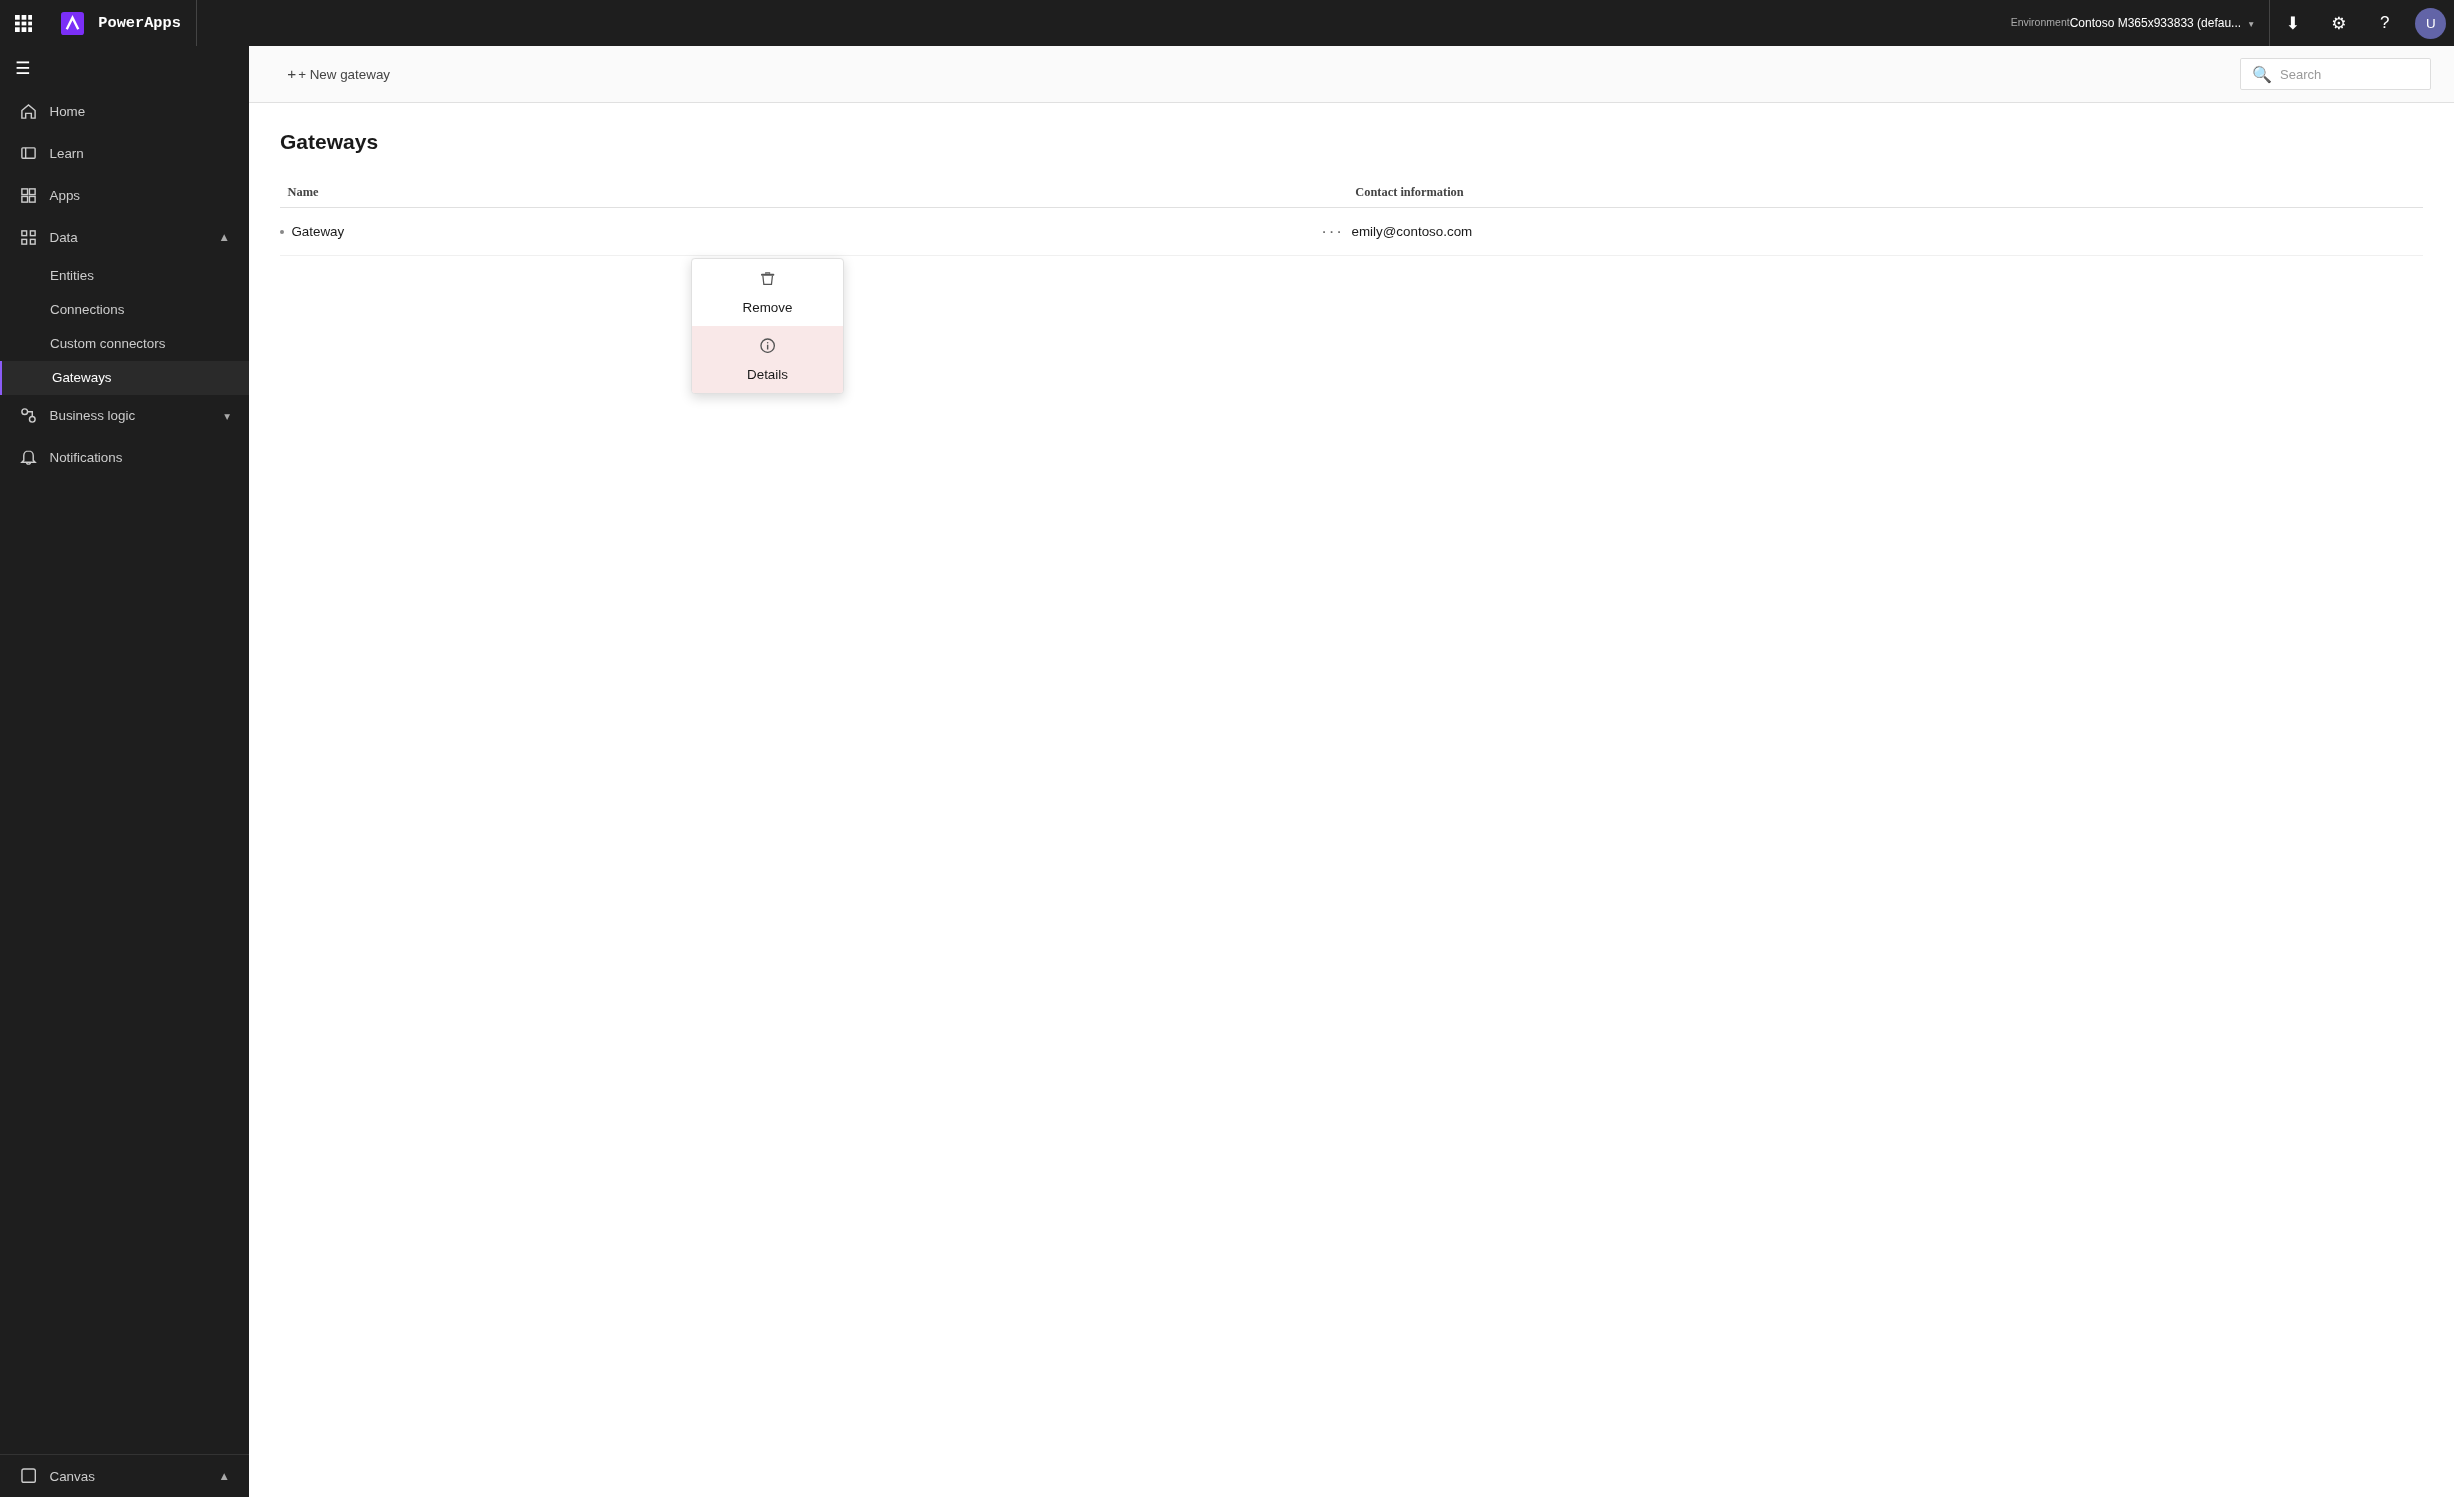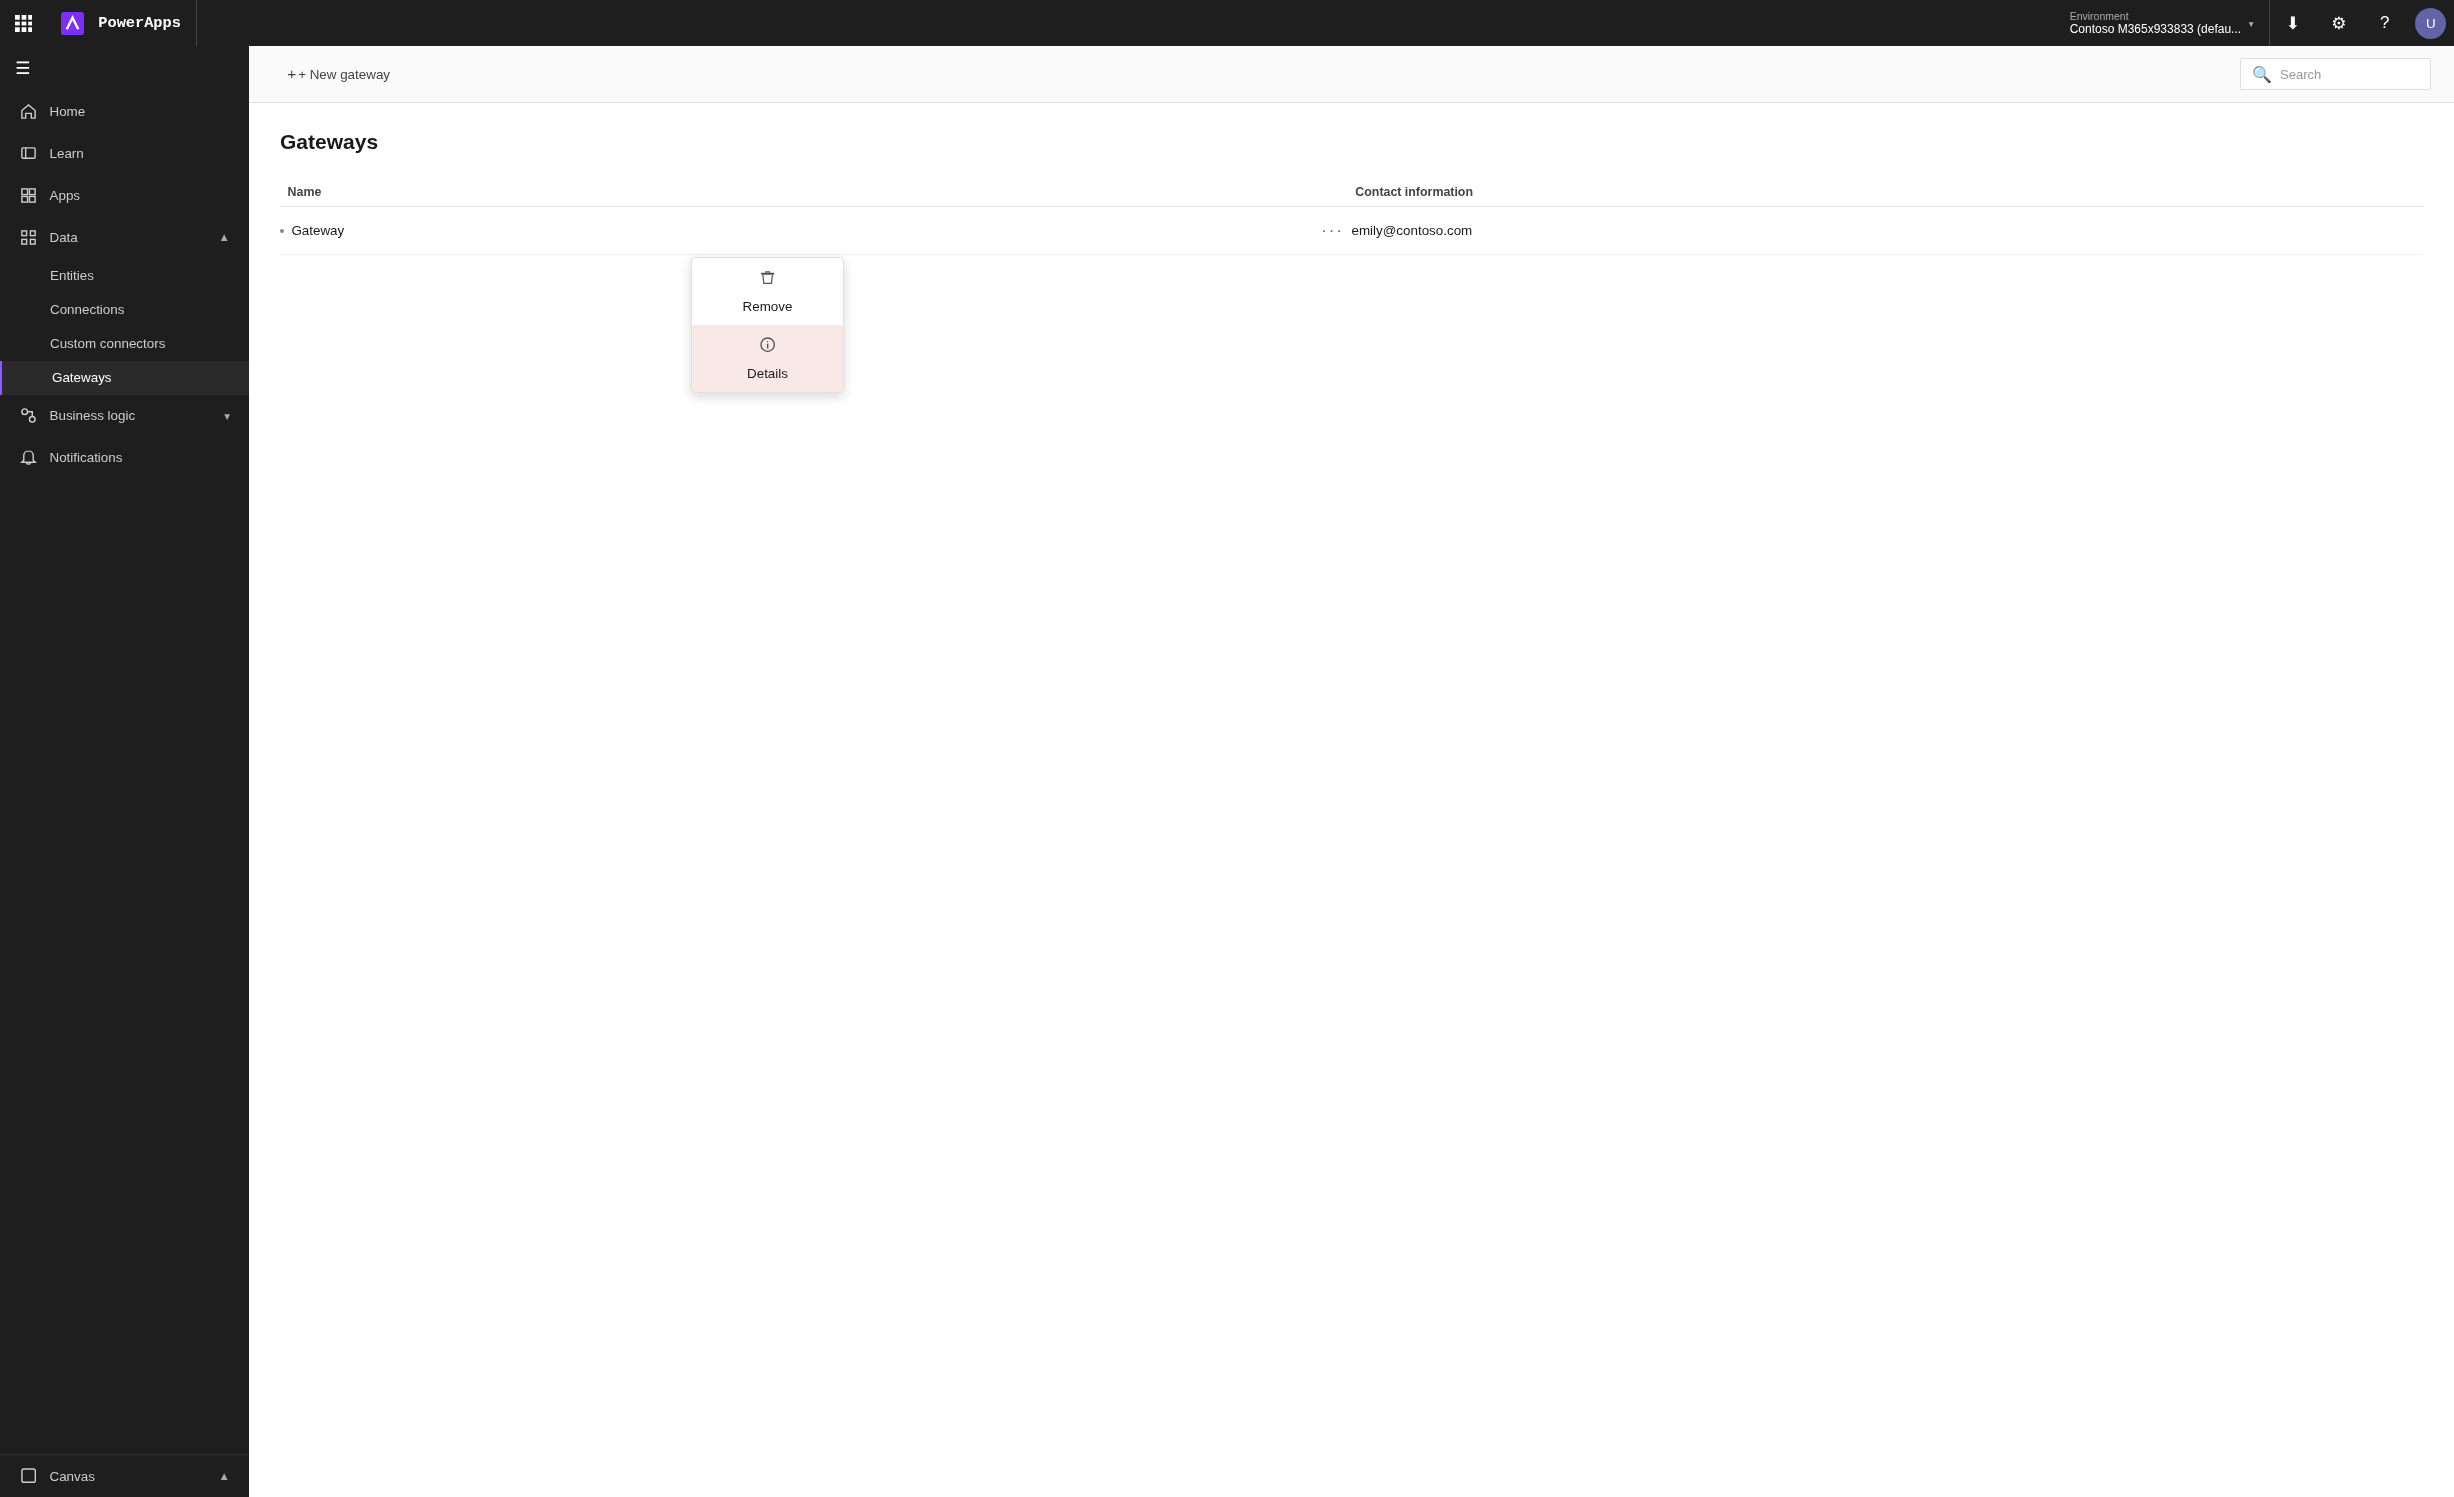--- a/index.html
+++ b/index.html
@@ -38,21 +38,21 @@
     .topbar-center { flex: 1; }
     .topbar-env {
       display: flex; align-items: center;
       color: #fff;
       padding: 0 15.3px;
       cursor: pointer;
       border-right: 1px solid #444;
       height: 100%;
     }
     .topbar-env-inner {
-      display: flex; flex-direction: column;
+      display: flex; flex-direction: row;
     }
     .topbar-env-label { font-size: 10.5px; color: #aaa; }
     .topbar-env-name { font-size: 12px; color: #fff; }
     .topbar-env-chevron { margin-left: 7.6px; color: #aaa; font-size: 9.6px; }
     .topbar-actions {
       display: flex; align-items: center; height: 100%;
     }
     .topbar-action-btn {
       width: 46px; height: 46px;
       display: flex; align-items: center; justify-content: center;
@@ -184,20 +184,21 @@
       color: #1a1a1a;
       margin-bottom: 23px;
     }
     .table-header {
       display: flex;
       padding: 7.6px 0;
       border-bottom: 1.9px solid #e0e0e0;
       font-size: 12.4px;
       color: #444;
       font-weight: 600;
+      font-family: Liberation Serif, serif;
     }
     .col-name { flex: 2; padding-left: 7.6px; }
     .col-contact { flex: 2; }
     .table-row {
       display: flex;
       align-items: center;
       padding: 13.4px 0;
       border-bottom: 1px solid #f0f0f0;
       font-size: 13.4px;
       color: #1a1a1a;

